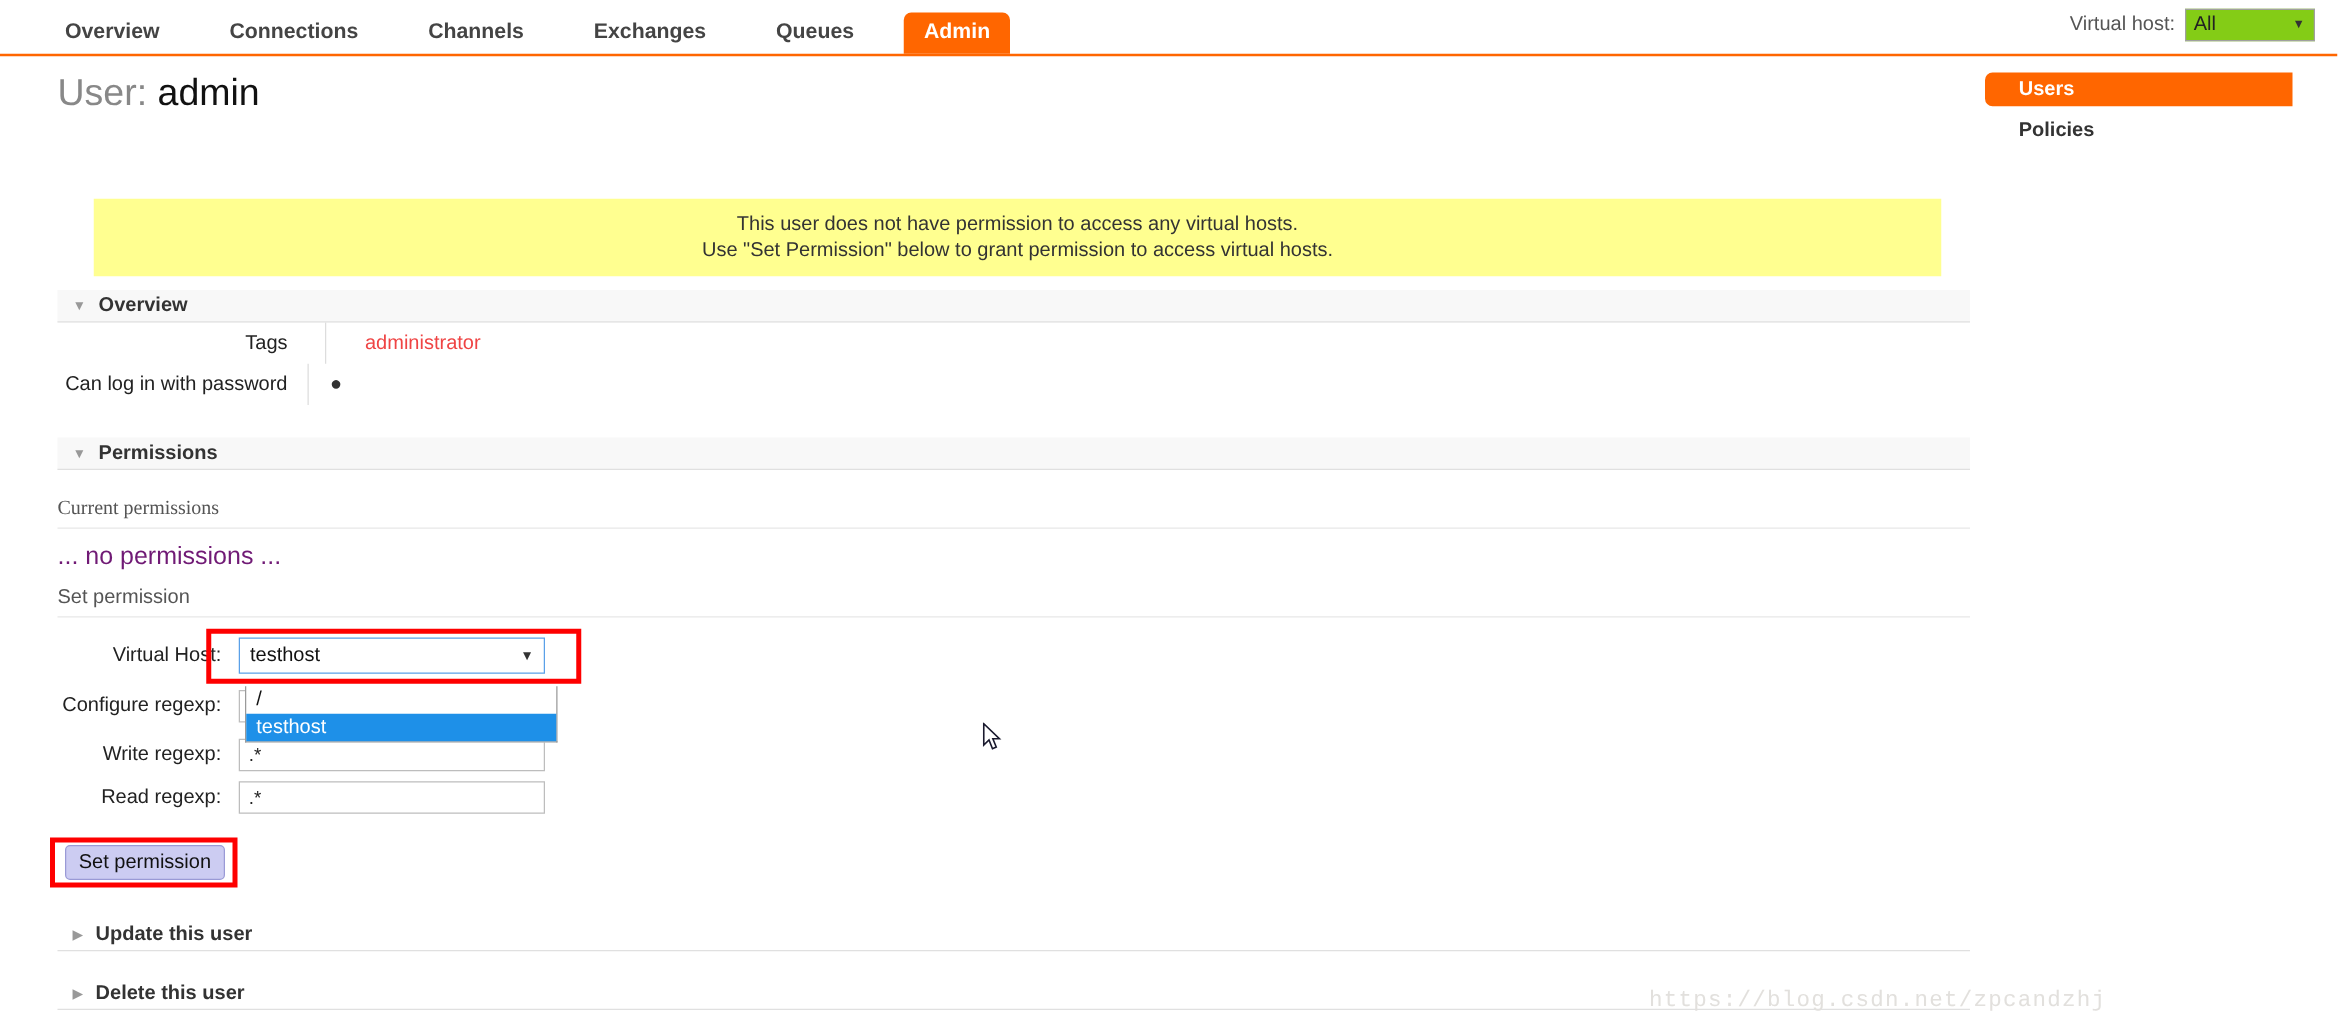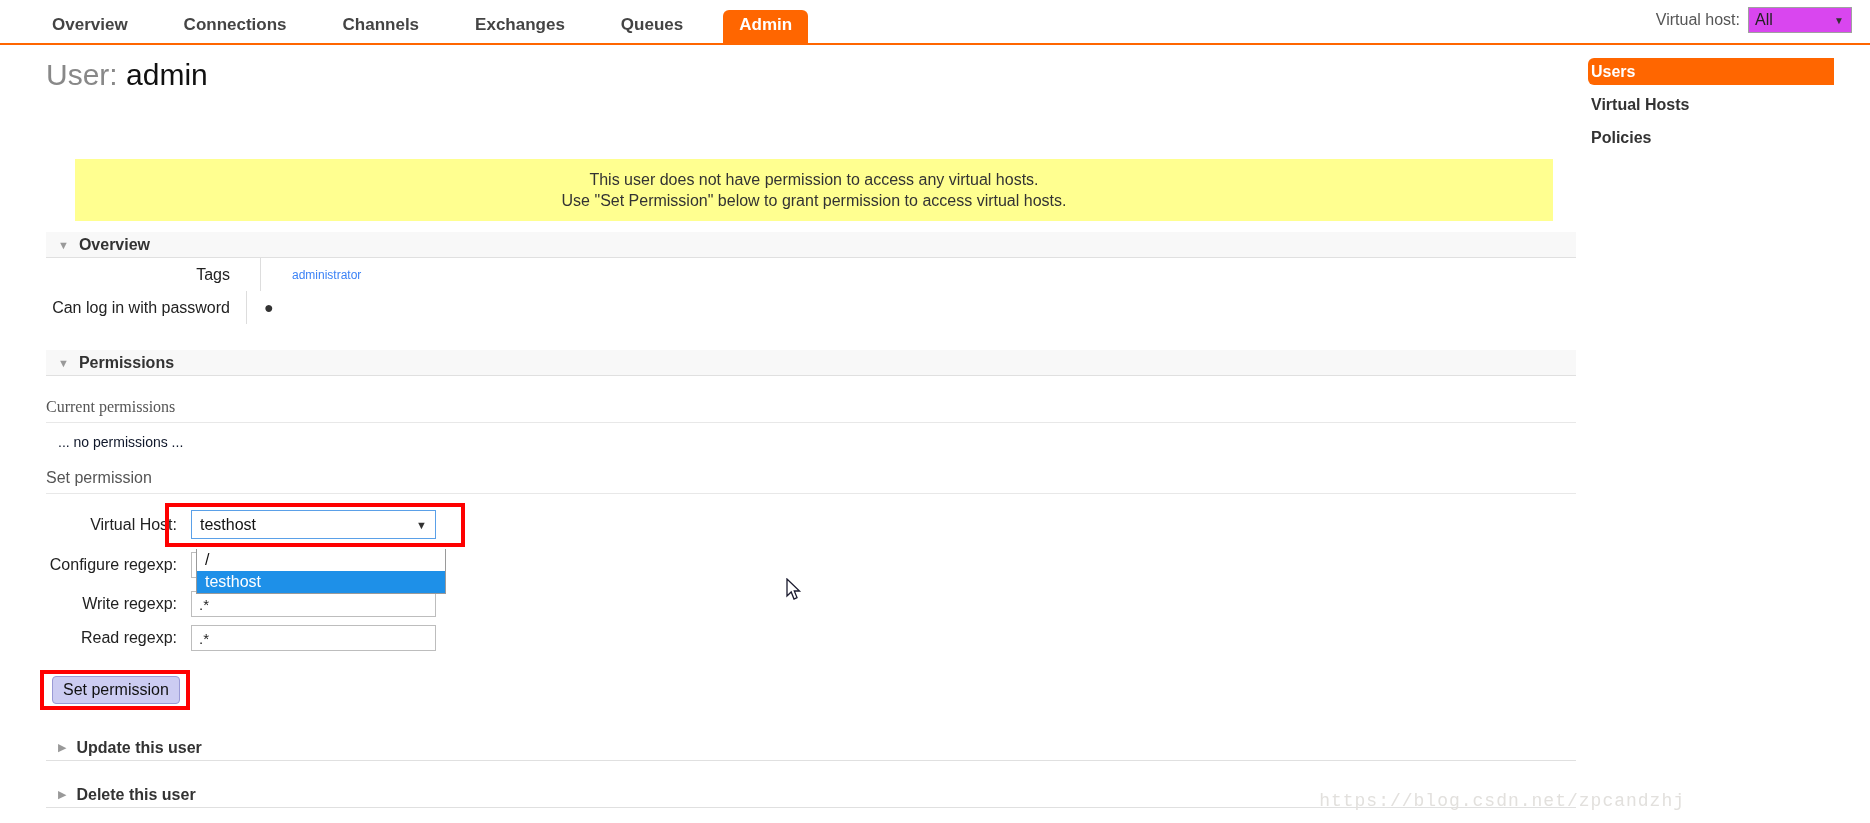--- a/index.html
+++ b/index.html
@@ -46,21 +46,21 @@
   }
   #vhost-picker {
     position: absolute; right: 18px; top: 7px;
     display: flex; align-items: center;
     font-size: 16px; color: #555;
   }
   #vhost-picker .vh-label { margin-right: 8px; color: #555; }
   .mini-select {
     width: 104px; height: 26px;
     border: 1px solid #a0a0a0;
-    background: #d946ef;
+    background: #84cc16;
     font-size: 16px;
     color: #222;
     display: flex; align-items: center;
     padding: 0 6px;
     position: relative;
     cursor: pointer;
   }
   .mini-select .caret {
     position: absolute; right: 7px; top: 50%;
     transform: translateY(-50%);
@@ -114,36 +114,36 @@
   .kv-key {
     width: 200px; text-align: right;
     font-size: 16px; color: #222;
     padding-right: 16px;
   }
   .kv-sep {
     width: 1px; align-self: stretch;
     background: #ddd;
   }
   .kv-val {
-    font-size: 12px; color: #3b82f6;
+    font-size: 16px; color: #ef4444;
     padding-left: 17px;
   }
   .dot-val { font-size: 16px; color: #333; padding-left: 17px; }
 
   
   .plain-label {
     position: absolute; left: 46px;
     font-size: 16px; color: #555;
     width: 1530px;
     border-bottom: 1px solid #e8e8e8;
     padding-bottom: 6px;
   }
   .plain-text {
-    position: absolute; left: 58px;
-    font-size: 14px; color: #0f172a;
+    position: absolute; left: 46px;
+    font-size: 20px; color: #701a75;
   }
 
   
   .form-row {
     position: absolute;
     display: flex; align-items: center;
   }
   .form-label {
     width: 145px; text-align: right;
     padding-right: 14px;
@@ -221,21 +221,21 @@
   
   #sidebar {
     position: absolute; left: 1588px; top: 58px;
     width: 250px;
   }
   .side-item {
     height: 27px;
     display: flex; align-items: center;
     font-size: 16px; font-weight: bold;
     color: #333;
-    padding-left: 3px;
+    padding-left: 27px;
     margin-bottom: 6px;
     cursor: pointer;
   }
   .side-item.active {
     background: #f60;
     color: #fff;
     border-radius: 6px 0 0 6px;
     width: 246px;
   }
 
@@ -358,21 +358,20 @@
     <span class="sec-title">Update this user</span>
   </div>
 
   <div class="section-bar collapsed" style="top:782px;">
     <span class="tri">▶</span>
     <span class="sec-title">Delete this user</span>
   </div>
 
   <div id="sidebar">
     <div class="side-item active">Users</div>
-    <div class="side-item">Virtual Hosts</div>
     <div class="side-item">Policies</div>
   </div>
 
   <div id="watermark">https://blog.csdn.net/zpcandzhj</div>
 
   <svg id="cursor" viewBox="0 0 16 24">
     <path d="M1,1 L1,18 L5.2,14 L8,21 L11,19.6 L8.3,13 L13.5,13 Z" fill="#ffffff" stroke="#1a1a2e" stroke-width="1.3" stroke-linejoin="miter"></path>
   </svg>
 
 </div>

